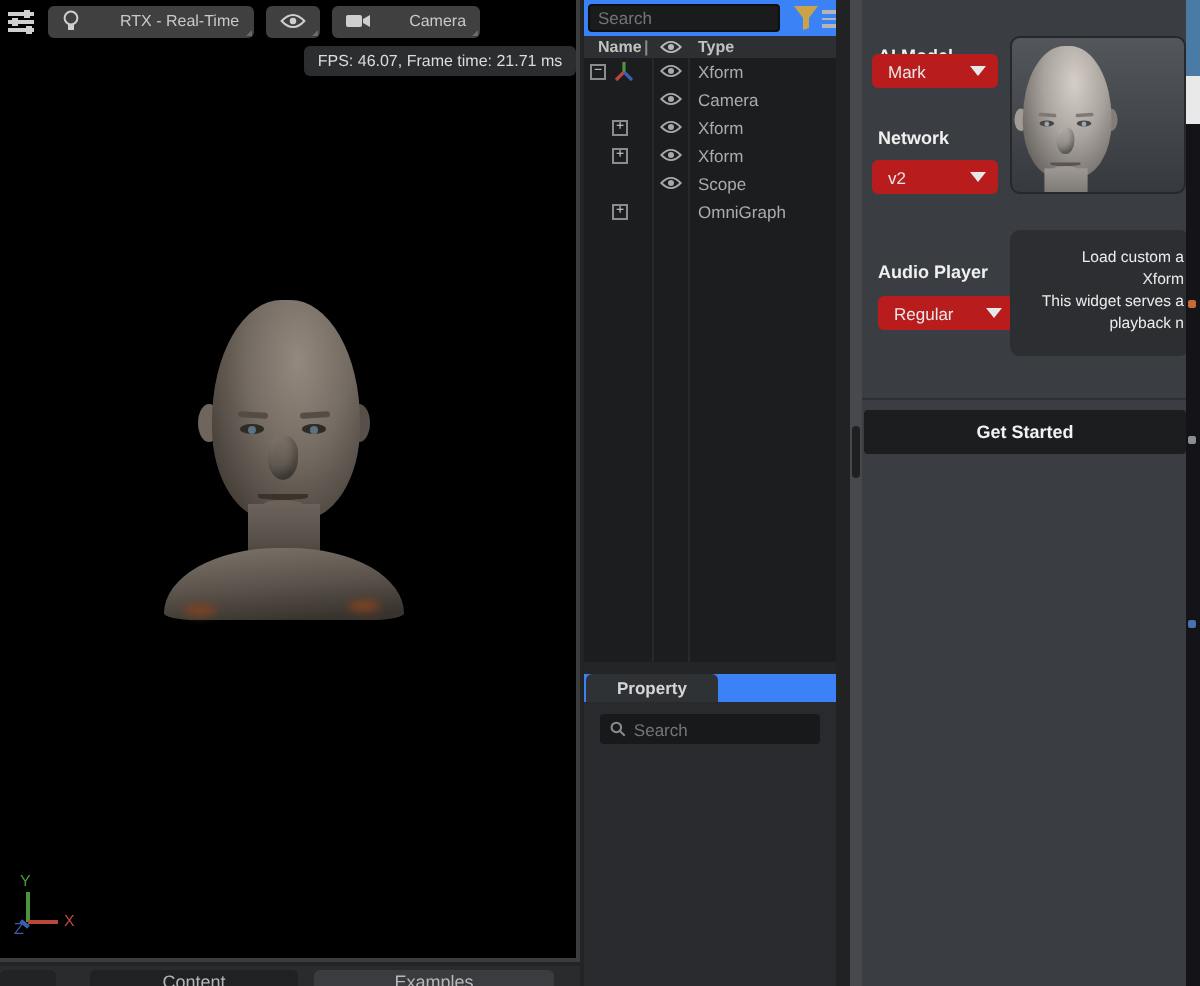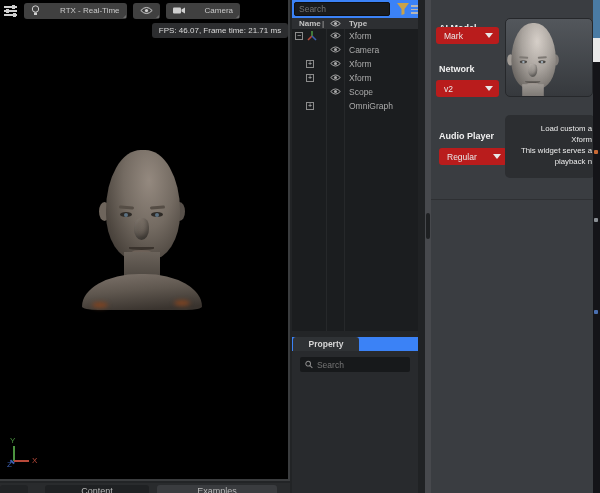--- a/index.html
+++ b/index.html
@@ -366,20 +366,23 @@
     </div>
 
     <div class="info-box">
       <div>Load custom a</div>
       <div>Xform</div>
       <div>This widget serves a</div>
       <div>playback n</div>
     </div>
 
     <div class="rp-hr"></div>
+    <button class="get-started">
+      <span>Get Started</span>
+    </button>
   </div>
 
   <div class="edge">
     <div class="blue"></div>
     <div class="white"></div>
     <div class="dot d1"></div>
     <div class="dot d2"></div>
     <div class="dot d3"></div>
   </div>
 

